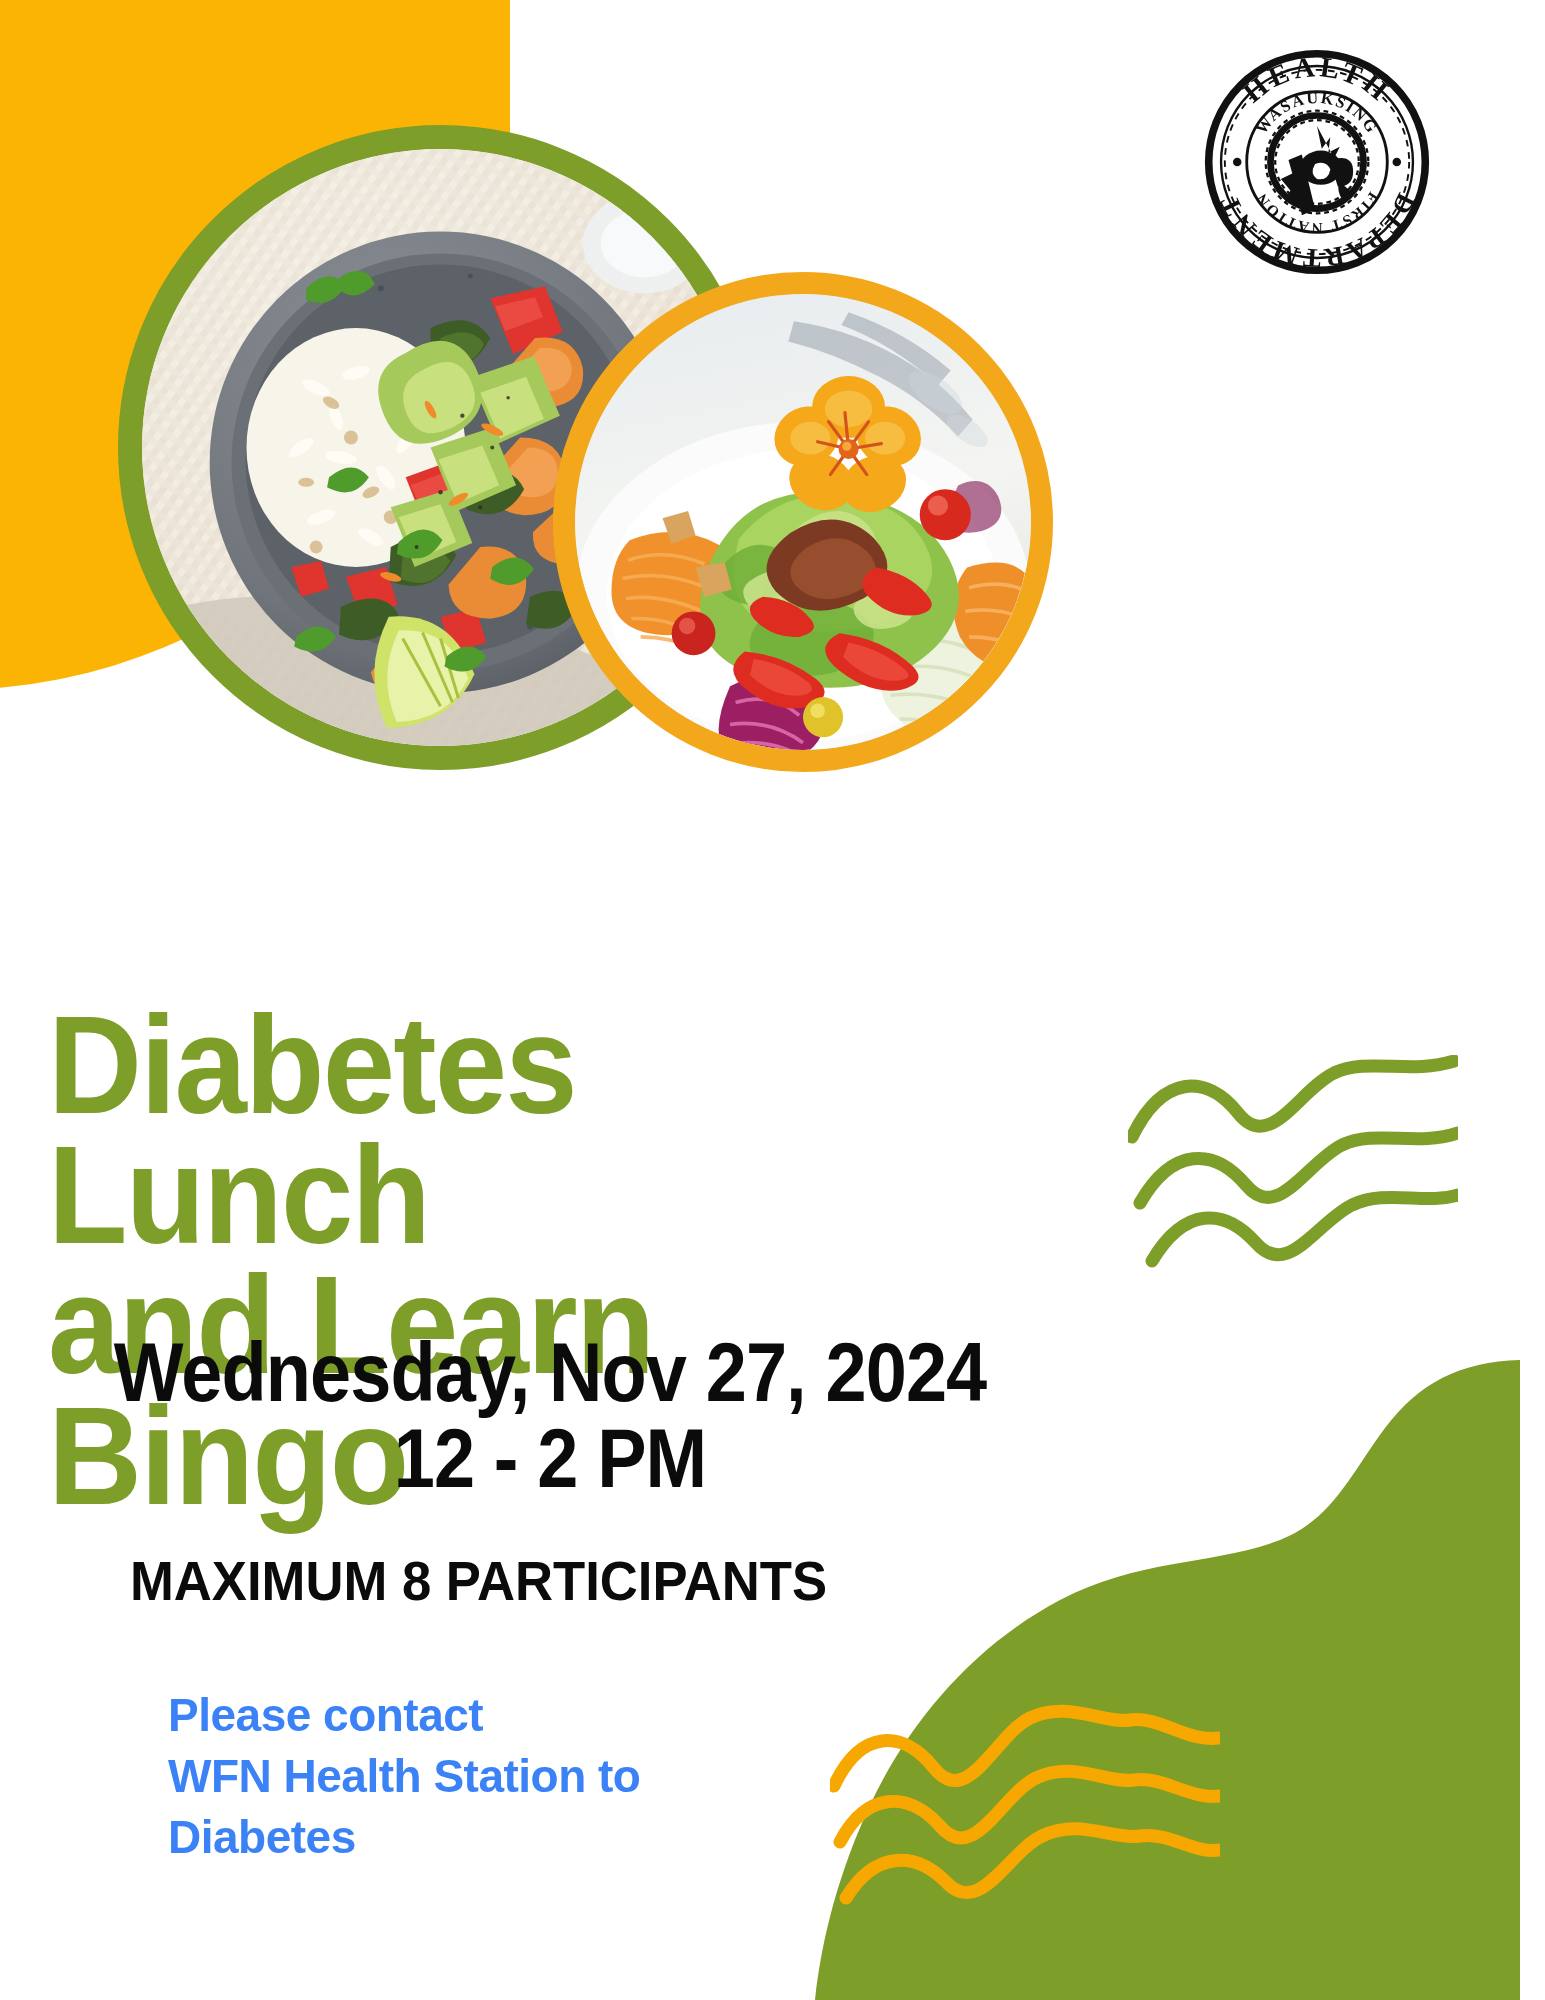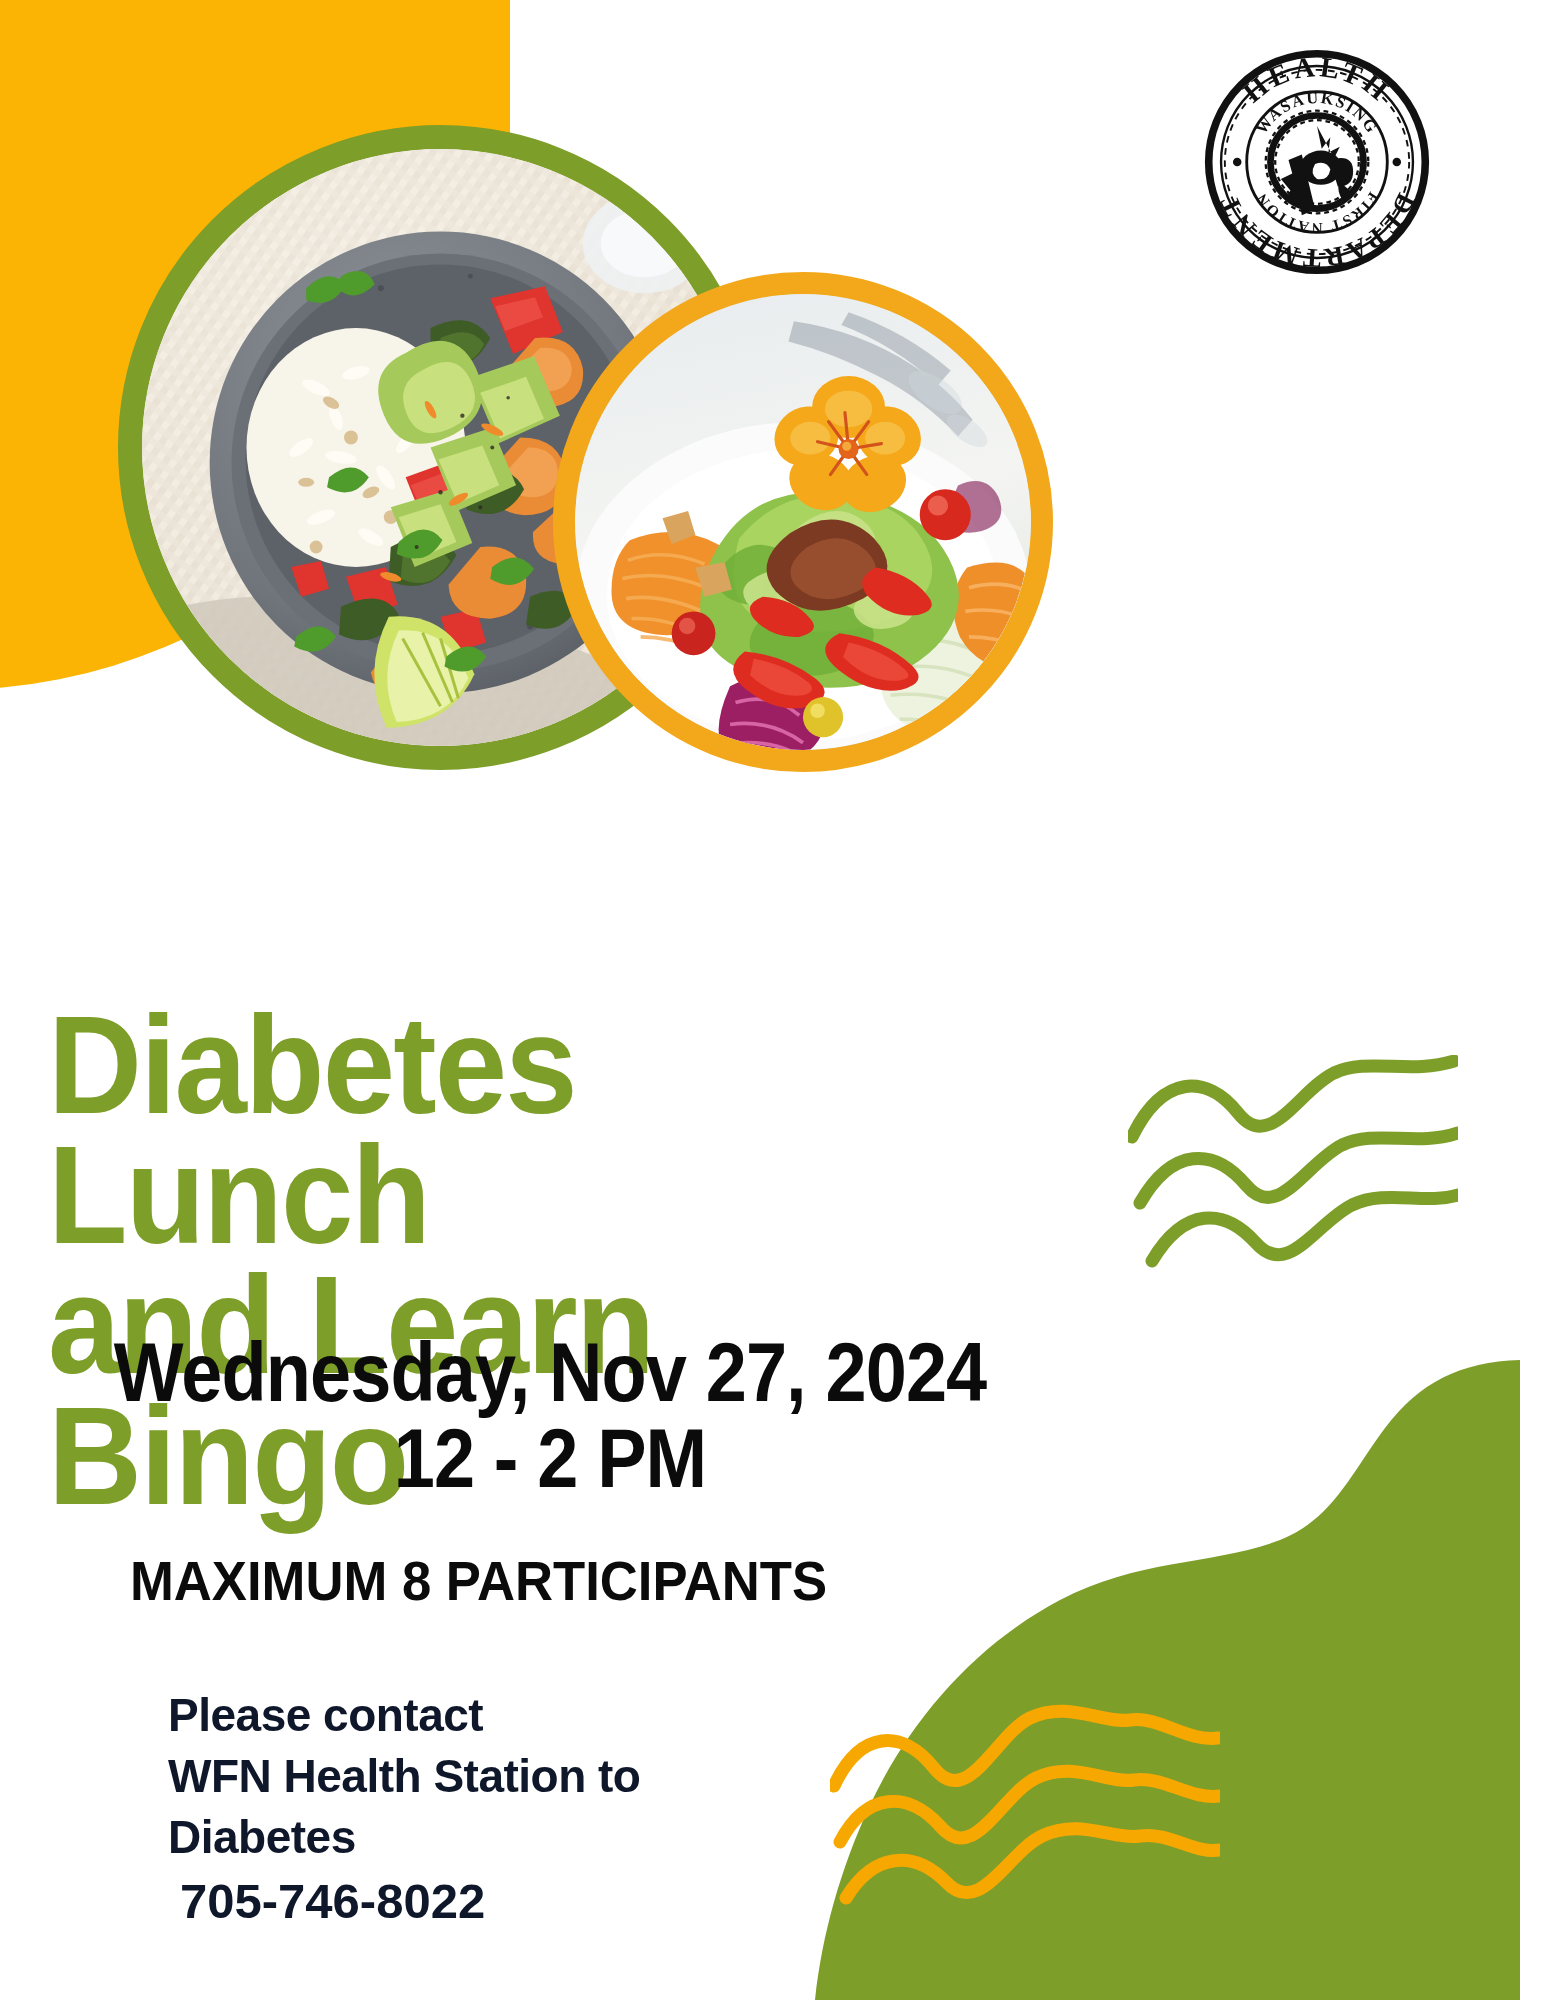--- a/index.html
+++ b/index.html
@@ -105,21 +105,21 @@
     font-weight:bold;
     font-size:56px;
     letter-spacing:0px;
     transform:scaleX(0.94);
     transform-origin:left top;
     white-space:nowrap;
   }
 
   .contact{
     position:absolute; left:168px; top:1685px;
-    color:#0f172a;
+    color:#3b82f6;
     font-family:"Liberation Sans","Liberation Sans Narrow",sans-serif;
     font-weight:bold;
     font-size:46px;
     line-height:1.33;
     letter-spacing:-0.5px;
   }
   .contact .line{ display:block; white-space:nowrap; }
   .contact .phone{ display:block; margin-left:12px; font-size:49px; letter-spacing:0px; }
 </style>
 </head>
@@ -511,16 +511,15 @@
     <div>Wednesday, Nov 27, 2024</div>
     <div>12 - 2 PM</div>
   </div>
 
   <div class="maxline">MAXIMUM 8 PARTICIPANTS</div>
 
   <div class="contact">
     <span class="line">Please contact</span>
     <span class="line">WFN Health Station to</span>
     <span class="line">Diabetes</span>
-    <span class="phone">705-746-8022</span>
   </div>
 
 </div>
 
 </body></html>

